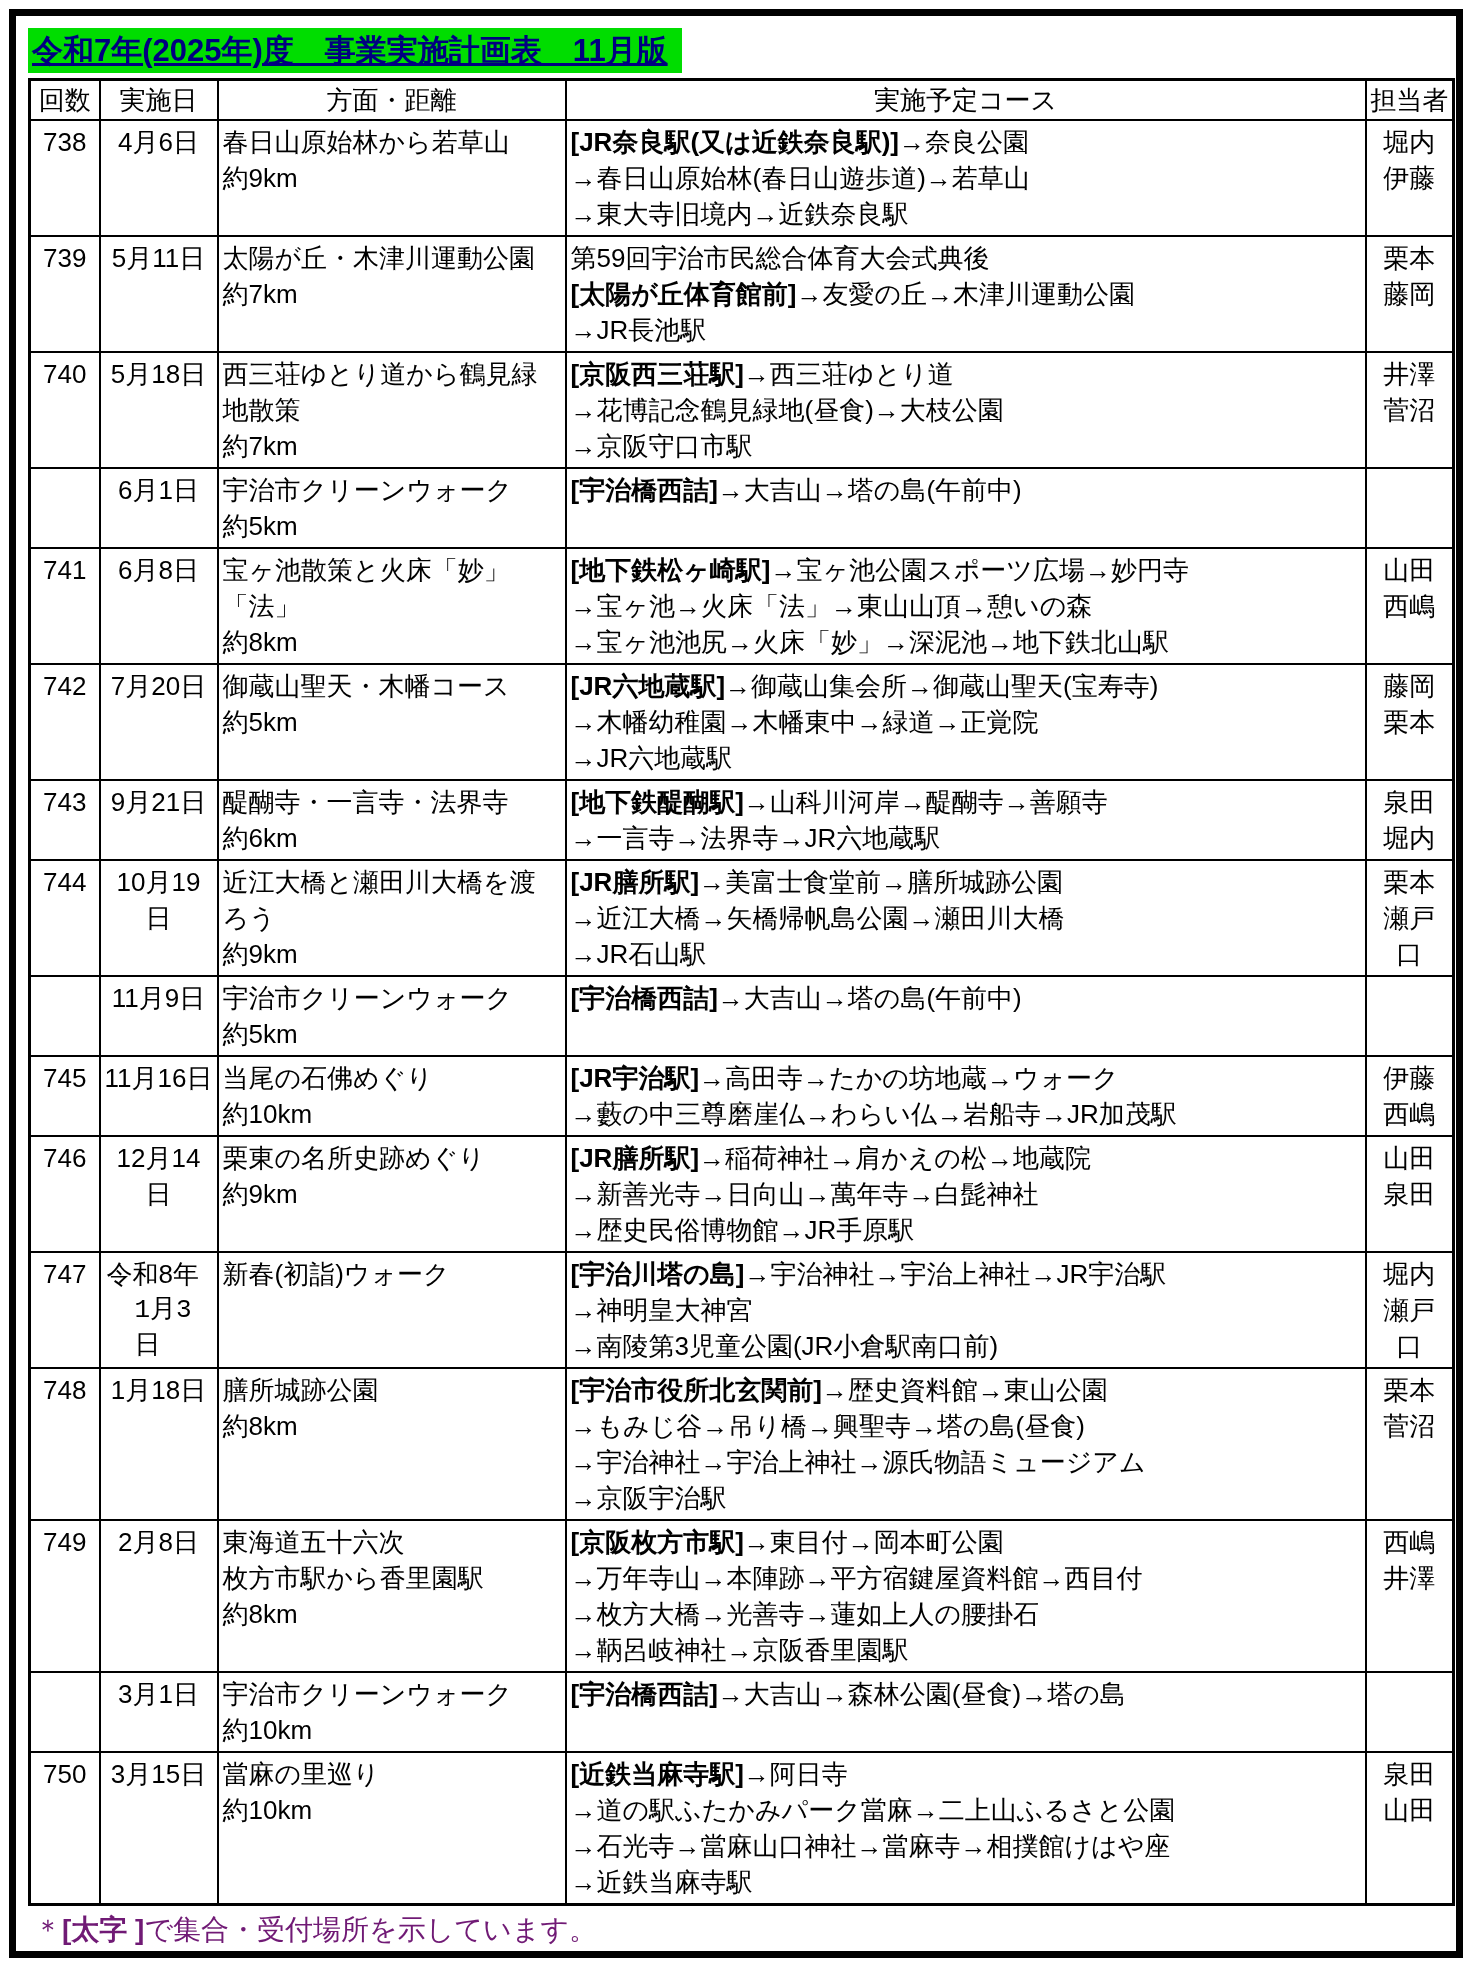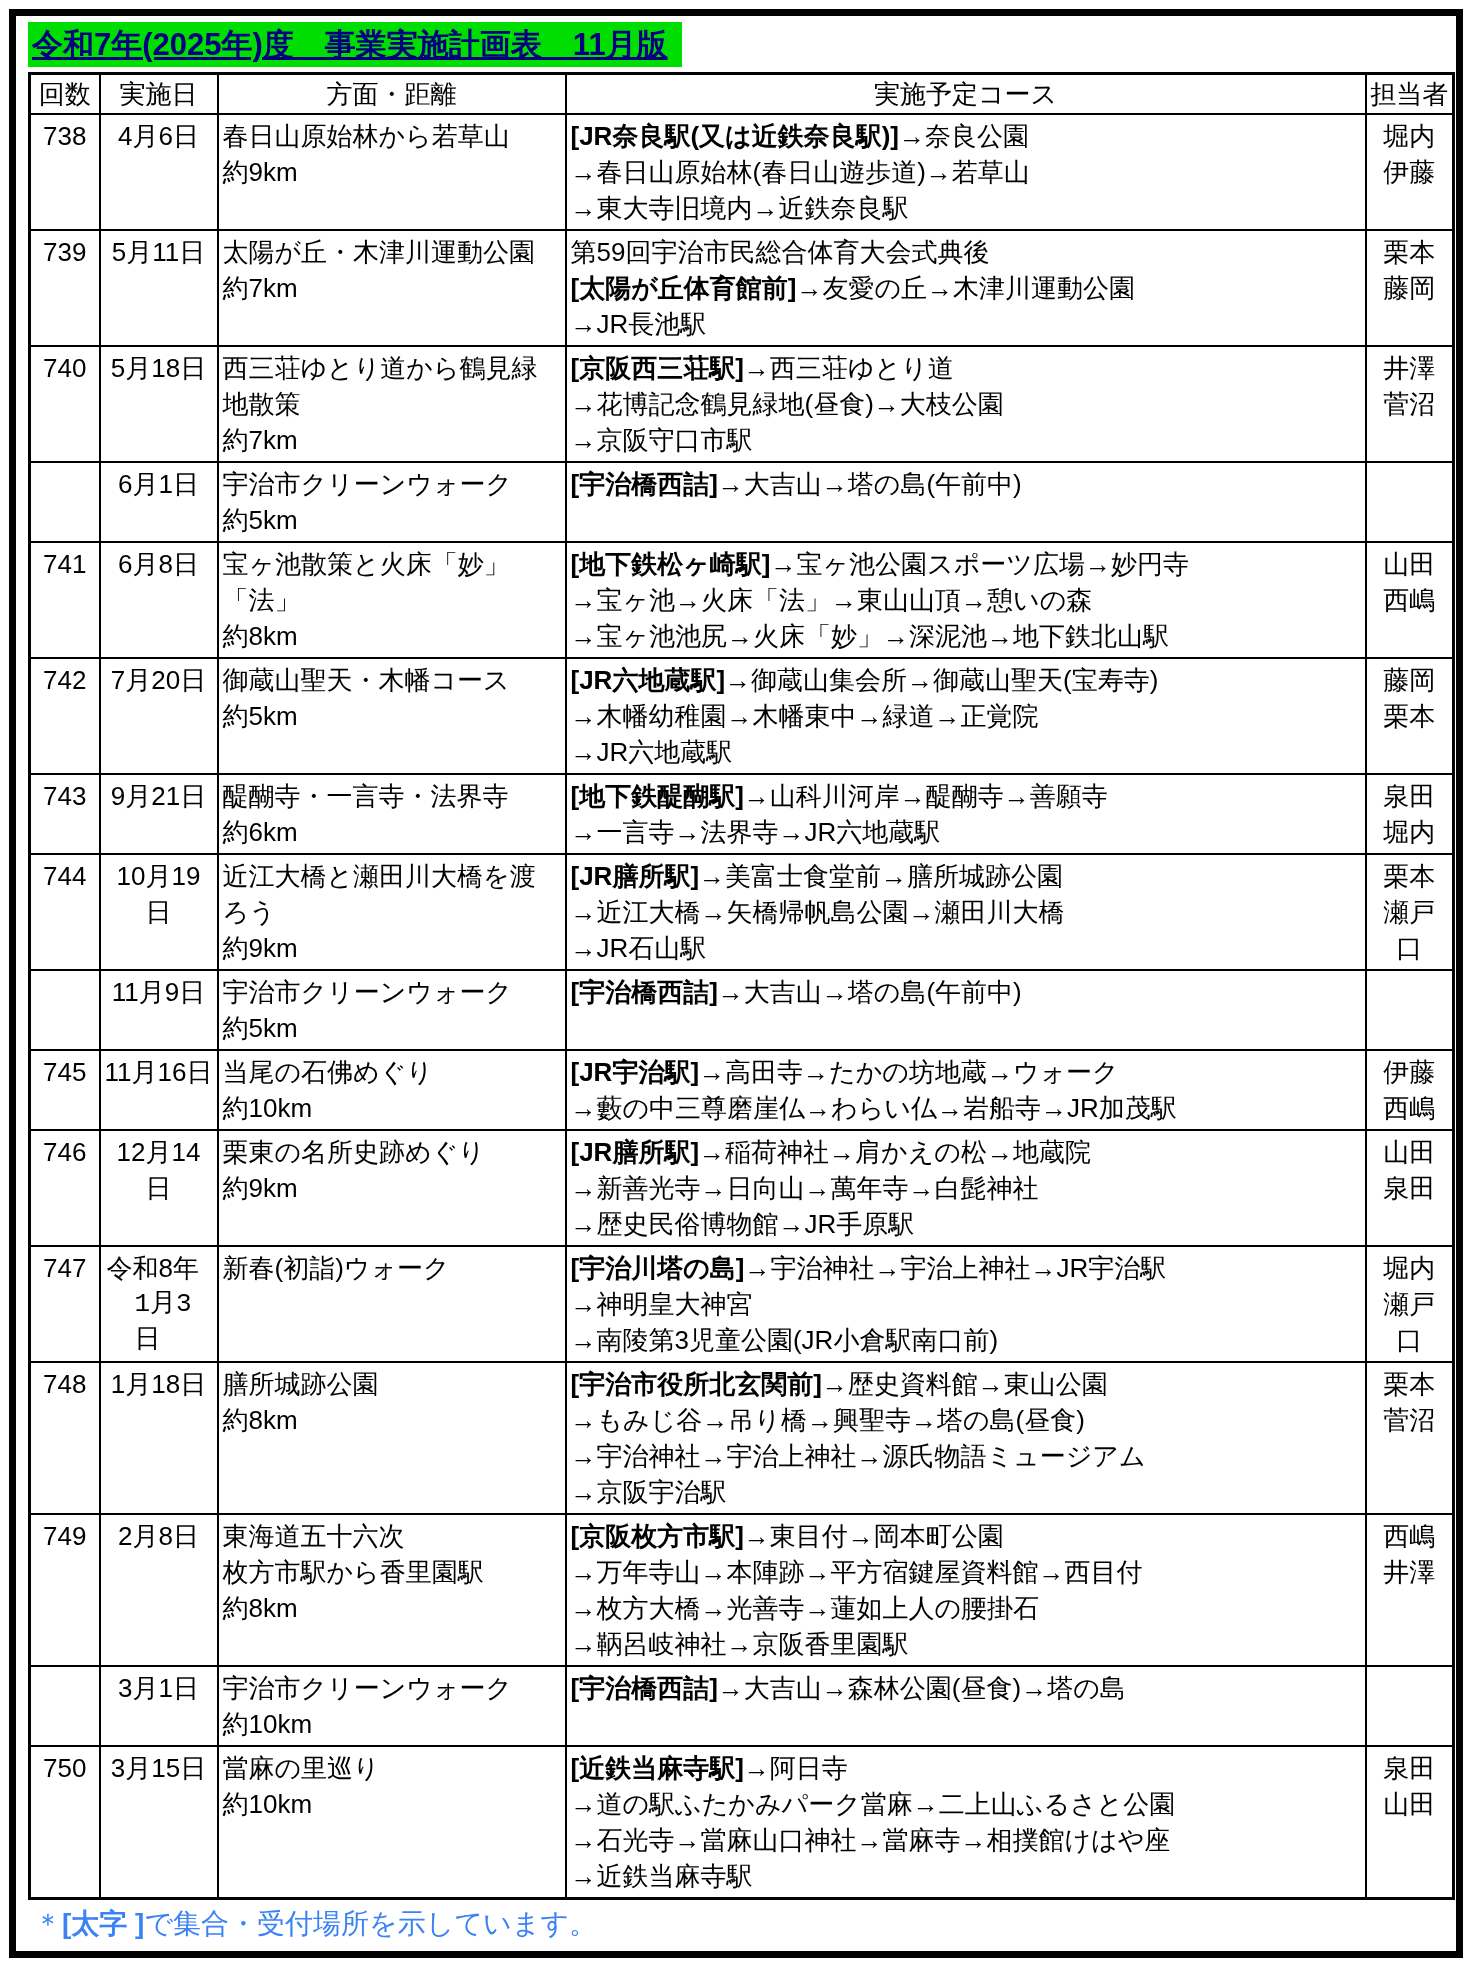--- a/index.html
+++ b/index.html
@@ -3,21 +3,21 @@
 <meta charset="utf-8">
 <style>
   html,body{margin:0;padding:0;background:#ffffff;}
   .page{
     width:1472px;height:1967px;box-sizing:border-box;
     padding:9px;background:#ffffff;
     font-family:"Liberation Sans","DejaVu Sans",sans-serif;color:#000;
   }
   .frame{
     border:7px solid #000;height:100%;box-sizing:border-box;
-    padding:6px 12px 4px 12px;overflow:hidden;
+    padding:12px 12px 4px 12px;overflow:hidden;
   }
   .title-bar{
     display:inline-block;background:#00dd00;color:#000080;
     font-weight:bold;font-size:31px;line-height:40px;
     padding:3px 14px 2px 4px;margin:0 0 5px 0;
     text-decoration:underline;text-decoration-thickness:3px;
   }
   table.sched{
     border-collapse:collapse;table-layout:fixed;width:1424px;
     border:3px solid #000;font-size:26px;
@@ -30,21 +30,21 @@
   td.c-no{text-align:center;}
   td.c-date{text-align:center;}
   td.c-date div.d1{text-align:left;padding-left:2px;}
   td.c-date div.d2{text-align:left;padding-left:30px;font-family:Liberation Mono, monospace;}
   td.c-area div.ac{}
   td.c-area div.al{text-align:left;}
   td.c-course{padding-left:7px;padding-right:4px;}
   td.c-course .bold{font-weight:bold;}
   td.c-staff{text-align:center;}
   .footnote{
-    font-size:28px;line-height:40px;margin:4px 0 0 6px;color:#3b82f6;
+    font-size:28px;line-height:40px;margin:4px 0 0 6px;color:#701a75;
   }
   .footnote .fbold{font-weight:bold;}
 </style>
 </head>
 <body>
 
 <div class="page">
   <div class="frame">
 
     <div class="title-bar">令和7年(2025年)度　事業実施計画表　11月版</div>

